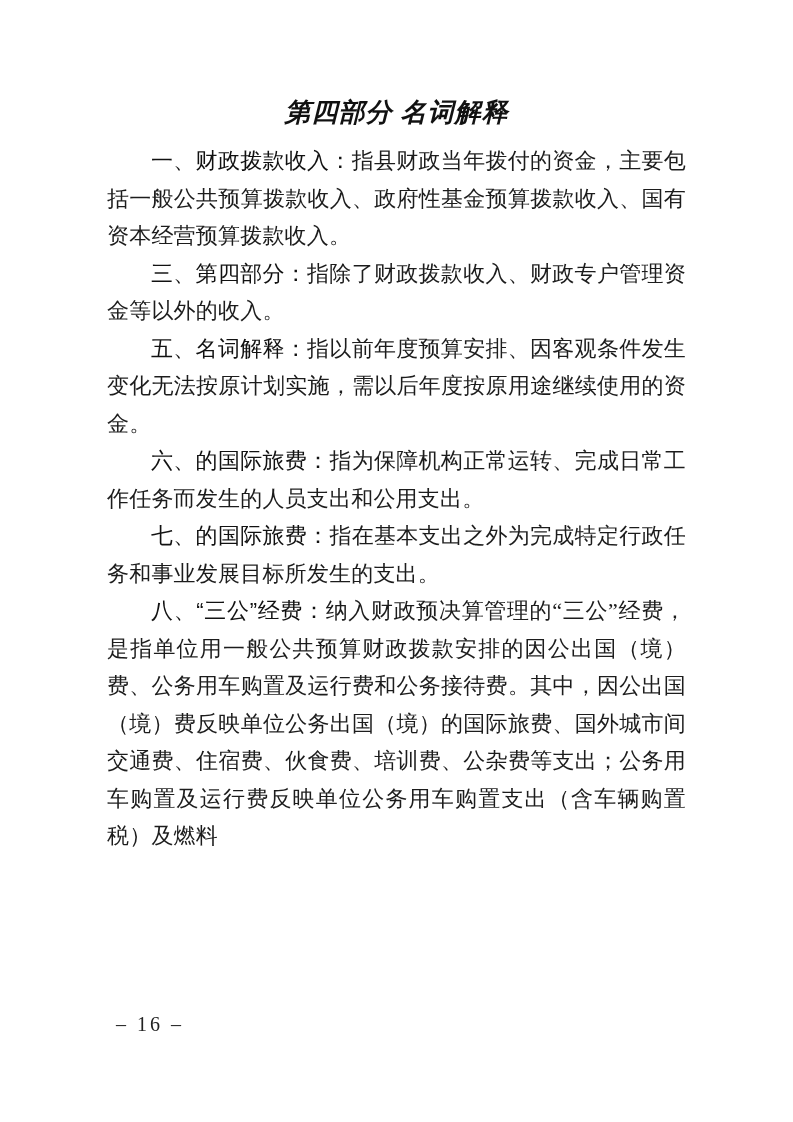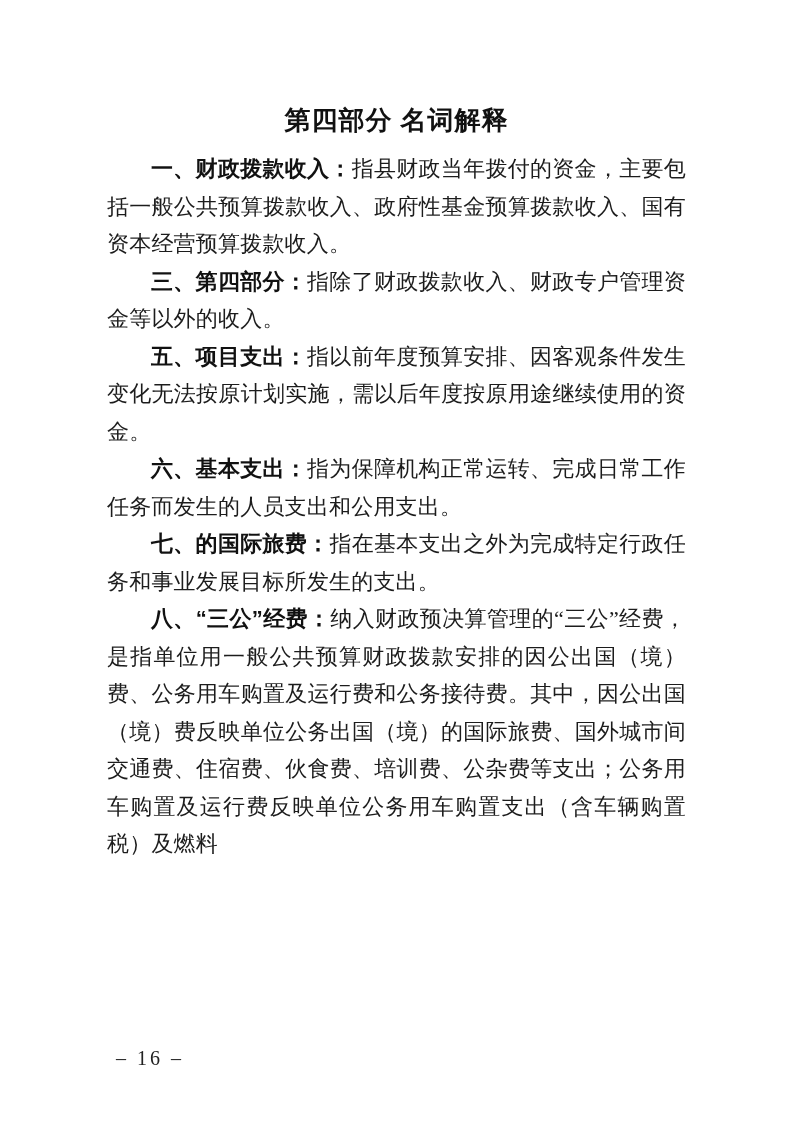--- a/index.html
+++ b/index.html
@@ -16,69 +16,69 @@
     font-family: "Liberation Serif", "DejaVu Serif", serif;
     color: #1c1c1c;
   }
   .content {
     position: absolute;
     left: 107px;
     top: 96px;
     width: 579px;
   }
   .doc-title {
-    margin: 8px 0 13px 0;
+    margin: 0 0 13px 0;
     font-family: "Liberation Sans", "DejaVu Sans", sans-serif;
     font-weight: 700;
     font-size: 26px;
     line-height: 33px;
     text-align: center;
     letter-spacing: 1px;
     color: #111111;
+    font-style: italic;
   }
   .para {
     margin: 0;
     text-indent: 2em;
     font-size: 22px;
     line-height: 37.5px;
     text-align: justify;
     letter-spacing: 0.2px;
     color: #1c1c1c;
   }
   .term {
     font-family: "Liberation Sans", "DejaVu Sans", sans-serif;
-    font-weight: 700;
+    font-weight: 400;
     color: #111111;
   }
   .page-number {
     position: absolute;
     left: 116px;
     top: 1013px;
     font-size: 20px;
     letter-spacing: 3px;
     color: #222222;
-    margin-top: 34px;
   }
 </style>
 </head>
 <body>
 
 <div class="page">
   <div class="content">
     <h1 class="doc-title">第四部分 名词解释</h1>
 
     <p class="para"><span class="term">一、财政拨款收入：</span><span>指县财政当年拨付的资金，主要包括一般公共预算拨款收入、政府性基金预算拨款收入、国有资本经营预算拨款收入。</span></p>
 
 
     <p class="para"><span class="term">三、第四部分：</span><span>指除了财政拨款收入、财政专户管理资金等以外的收入。</span></p>
 
 
-    <p class="para"><span class="term">五、项目支出：</span><span>指以前年度预算安排、因客观条件发生变化无法按原计划实施，需以后年度按原用途继续使用的资金。</span></p>
+    <p class="para"><span class="term">五、名词解释：</span><span>指以前年度预算安排、因客观条件发生变化无法按原计划实施，需以后年度按原用途继续使用的资金。</span></p>
 
-    <p class="para"><span class="term">六、基本支出：</span><span>指为保障机构正常运转、完成日常工作任务而发生的人员支出和公用支出。</span></p>
+    <p class="para"><span class="term">六、的国际旅费：</span><span>指为保障机构正常运转、完成日常工作任务而发生的人员支出和公用支出。</span></p>
 
     <p class="para"><span class="term">七、的国际旅费：</span><span>指在基本支出之外为完成特定行政任务和事业发展目标所发生的支出。</span></p>
 
     <p class="para"><span class="term">八、“三公”经费：</span><span>纳入财政预决算管理的“三公”经费，是指单位用一般公共预算财政拨款安排的因公出国（境）费、公务用车购置及运行费和公务接待费。其中，因公出国（境）费反映单位公务出国（境）的国际旅费、国外城市间交通费、住宿费、伙食费、培训费、公杂费等支出；公务用车购置及运行费反映单位公务用车购置支出（含车辆购置税）及燃料</span></p>
   </div>
 
   <div class="page-number">– 16 –</div>
 </div>
 
 </body></html>

